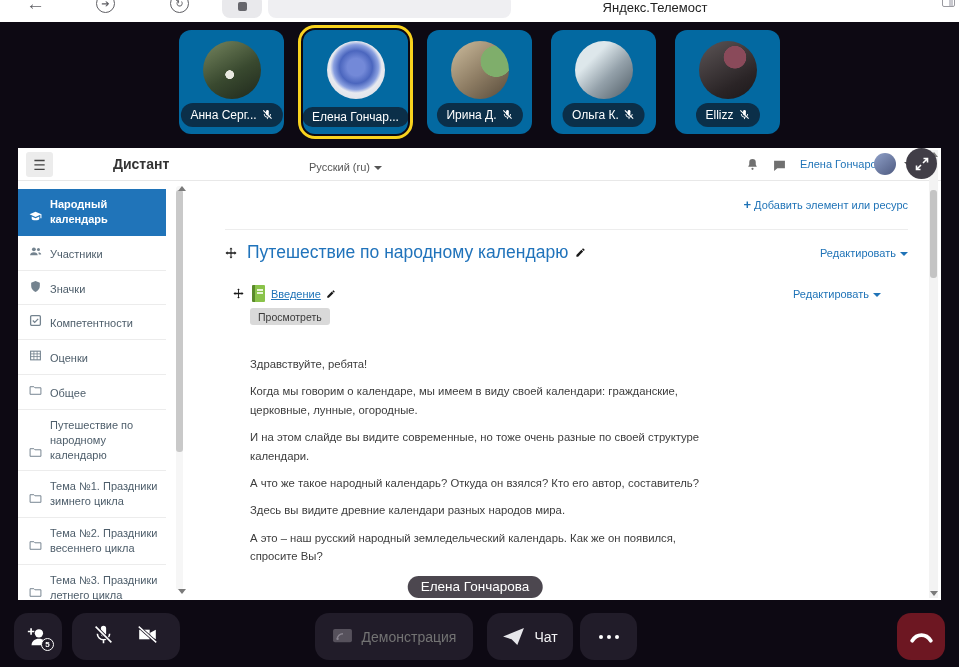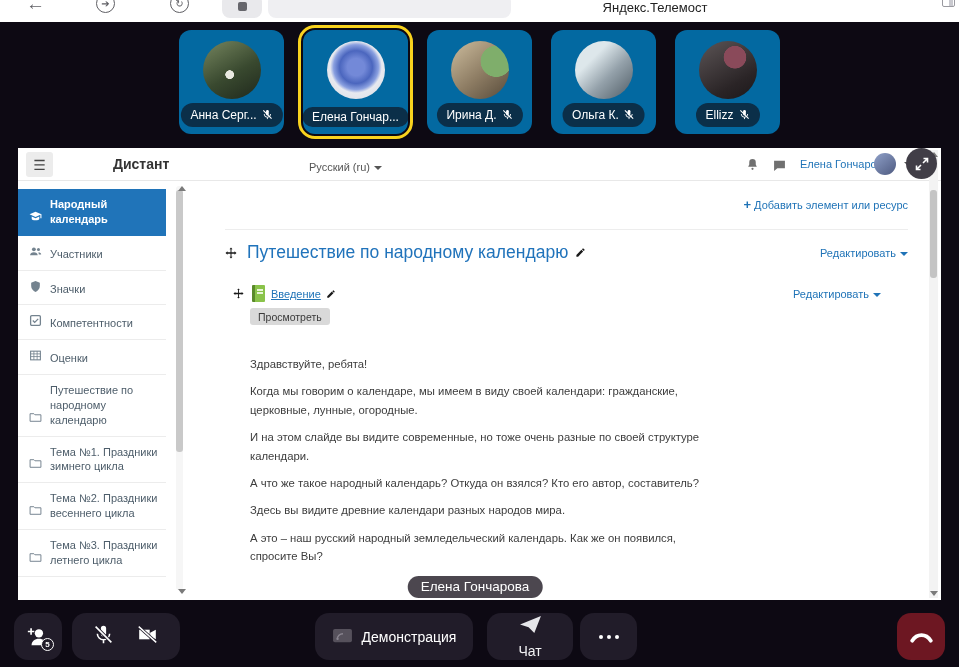--- a/index.html
+++ b/index.html
@@ -87,22 +87,22 @@
 
   
   .expand-btn { position:absolute; left:906px; top:148px; width:31px; height:31px; border-radius:50%; background:#413e47; display:flex; align-items:center; justify-content:center; z-index:10; cursor:pointer; }
   .speaker-pill { position:absolute; left:475px; top:576px; transform:translateX(-50%); background:rgba(62,57,66,0.93); color:#fff; font-size:13.5px; padding:3px 13px 4px; border-radius:13px; z-index:9; white-space:nowrap; }
 
   
   .tb-btn { position:absolute; top:613px; height:47px; background:#211c29; border-radius:14px; display:flex; align-items:center; justify-content:center; gap:9px; cursor:pointer; }
   .tb-add { left:14px; width:48px; }
   .tb-av { left:72px; width:108px; gap:22px; }
   .tb-demo { left:315px; width:158px; }
-  .tb-demo .lbl { color:#ffffff; font-size:14px; }
-  .tb-chat { left:487px; width:86px;flex-direction:column; }
+  .tb-demo .lbl { color:#737373; font-size:14px; }
+  .tb-chat { left:487px; width:86px; }
   .tb-chat .lbl { color:#f2f2f4; font-size:14px; }
   .tb-more { left:580px; width:57px; gap:4px; }
   .dot { width:4px; height:4px; border-radius:50%; background:#fff; }
   .tb-hang { left:897px; width:48px; background:#6d1722; }
   .badge5 { position:absolute; right:8px; bottom:9px; width:13px; height:13px; border-radius:50%; background:#211c29; border:1.6px solid #fff; color:#fff; font-size:8px; display:flex; align-items:center; justify-content:center; font-weight:bold; }
 </style>
 </head>
 <body>
 
 <div id="app">
@@ -226,20 +226,26 @@
               <path d="M7 12l3.5 3.5L17 9"></path>
             </svg></span>
         <span>Компетентности</span>
       </div>
       <div class="sb-item">
         <span class="sb-ic"><svg width="13" height="13" viewBox="0 0 24 24" fill="none" stroke="currentColor" stroke-width="2">
               <rect x="3" y="4" width="18" height="16"></rect>
               <path d="M3 9h18M3 14h18M9 4v16M15 4v16" stroke-width="1.5"></path>
             </svg></span>
         <span>Оценки</span>
+      </div>
+      <div class="sb-item">
+        <span class="sb-ic"><svg width="13" height="13" viewBox="0 0 24 24" fill="none" stroke="currentColor" stroke-width="1.8">
+              <path d="M2 5h7l2 2h11v12H2z"></path>
+            </svg></span>
+        <span>Общее</span>
       </div>
       <div class="sb-item">
         <span class="sb-ic"><svg width="13" height="13" viewBox="0 0 24 24" fill="none" stroke="currentColor" stroke-width="1.8">
               <path d="M2 5h7l2 2h11v12H2z"></path>
             </svg></span>
         <span>Путешествие по народному календарю</span>
       </div>
       <div class="sb-item">
         <span class="sb-ic"><svg width="13" height="13" viewBox="0 0 24 24" fill="none" stroke="currentColor" stroke-width="1.8">
               <path d="M2 5h7l2 2h11v12H2z"></path>

